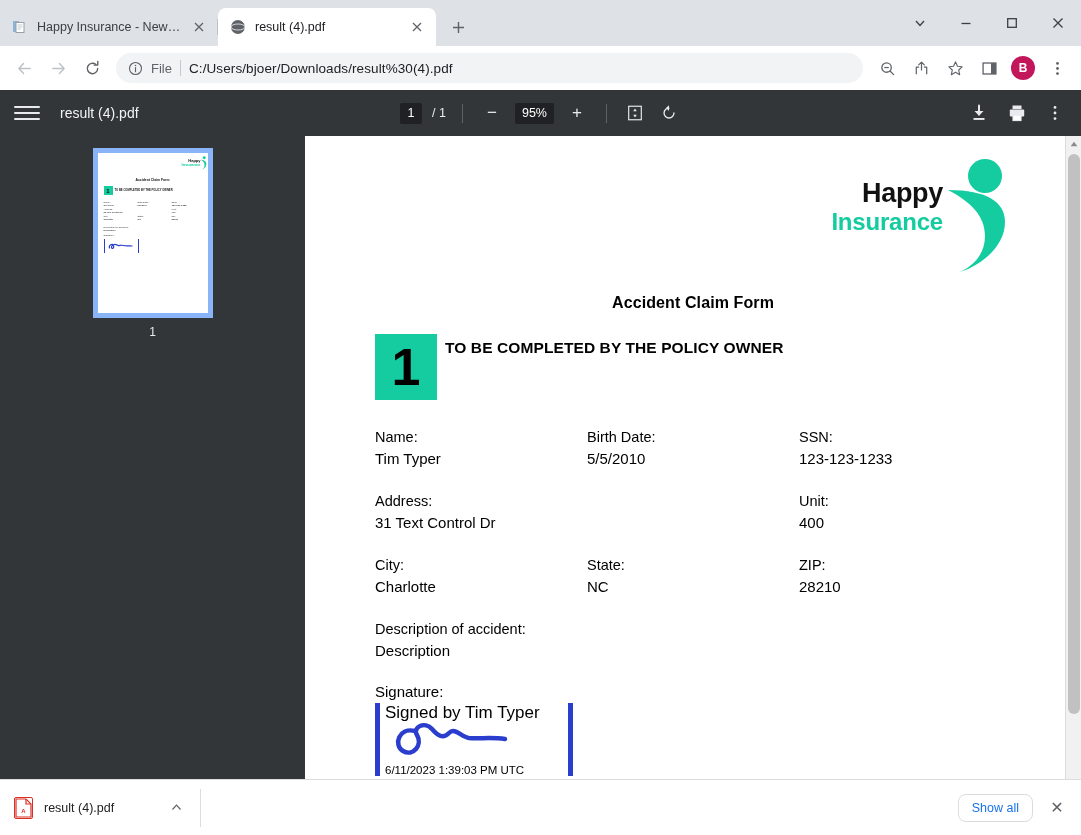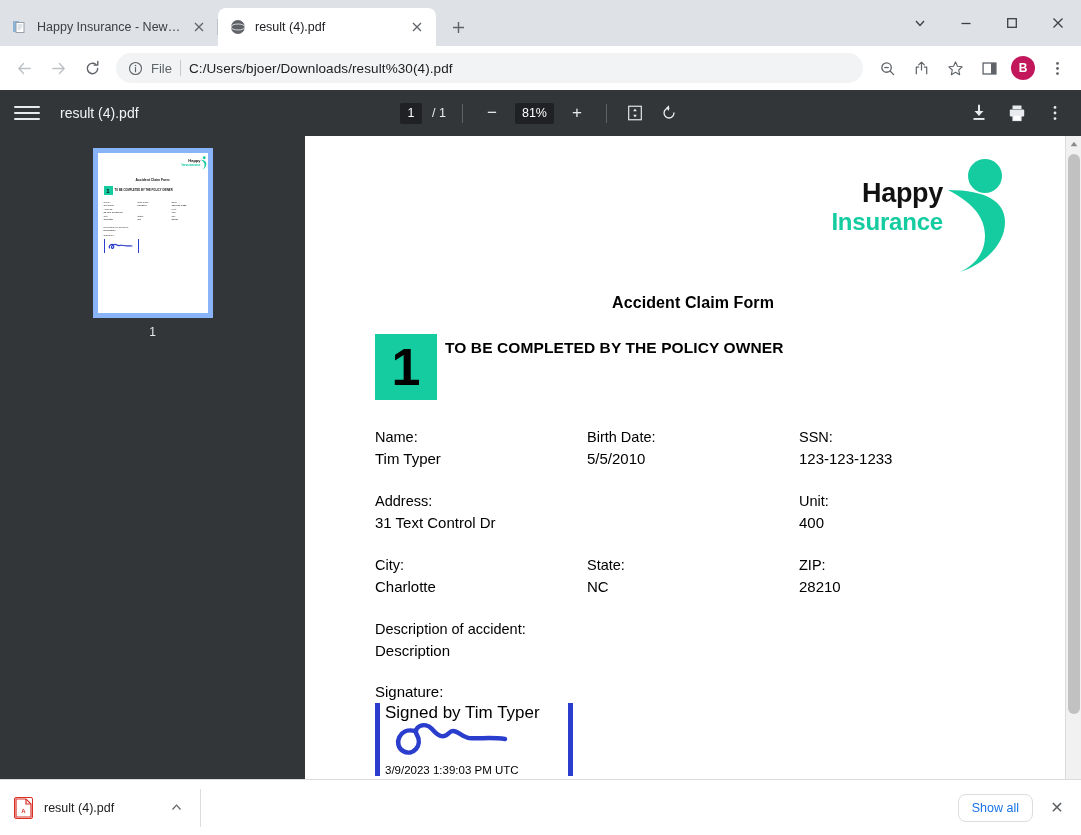--- a/index.html
+++ b/index.html
@@ -392,21 +392,21 @@
   <div class="pdfname">result (4).pdf</div>
 
   <div class="pdfcenter">
     <div class="pagebox">1</div>
     <div class="pagetot">
       <span>/</span>
       <span>1</span>
     </div>
     <div class="tsep"></div>
     <div class="zbtn">−</div>
-    <div class="zoomval">81%</div>
+    <div class="zoomval">95%</div>
     <div class="zbtn">+</div>
     <div class="tsep"></div>
     <div class="ticon">
       <svg width="18" height="18" viewBox="0 0 20 20">
         <rect x="3" y="2.5" width="14" height="15" fill="none" stroke="#e8eaed" stroke-width="1.3"></rect>
         <path d="M10 5 L12 8 H8 Z" fill="#e8eaed"></path>
         <path d="M10 15 L12 12 H8 Z" fill="#e8eaed"></path>
       </svg>
     </div>
     <div class="ticon">
@@ -595,21 +595,21 @@
 
           <div class="sigsec">
             <div class="siglabel">Signature:</div>
             <div class="sigbox">
               <span class="sigbar l"></span>
               <span class="sigbar r"></span>
               <div class="signedby">Signed by Tim Typer</div>
               <svg class="sigsvg" width="134" height="44" viewBox="0 0 134 44">
                 <path d="M28 14 C12 10 6 28 16 34 C26 40 36 28 30 18 C25 10 38 4 45 12 C51 19 56 22 62 16 C68 10 74 20 82 21 C92 22 104 20 118 22" fill="none" stroke="#2b3dcc" stroke-width="4.5" stroke-linecap="round" stroke-linejoin="round"></path>
               </svg>
-              <div class="sigdate">3/9/2023 1:39:03 PM UTC</div>
+              <div class="sigdate">6/11/2023 1:39:03 PM UTC</div>
             </div>
           </div>
 
         </div>
       </div>
     </div>
 
     <div class="scrollbar">
       <div class="sb-arrow">
         <svg width="8" height="6" viewBox="0 0 8 6">

